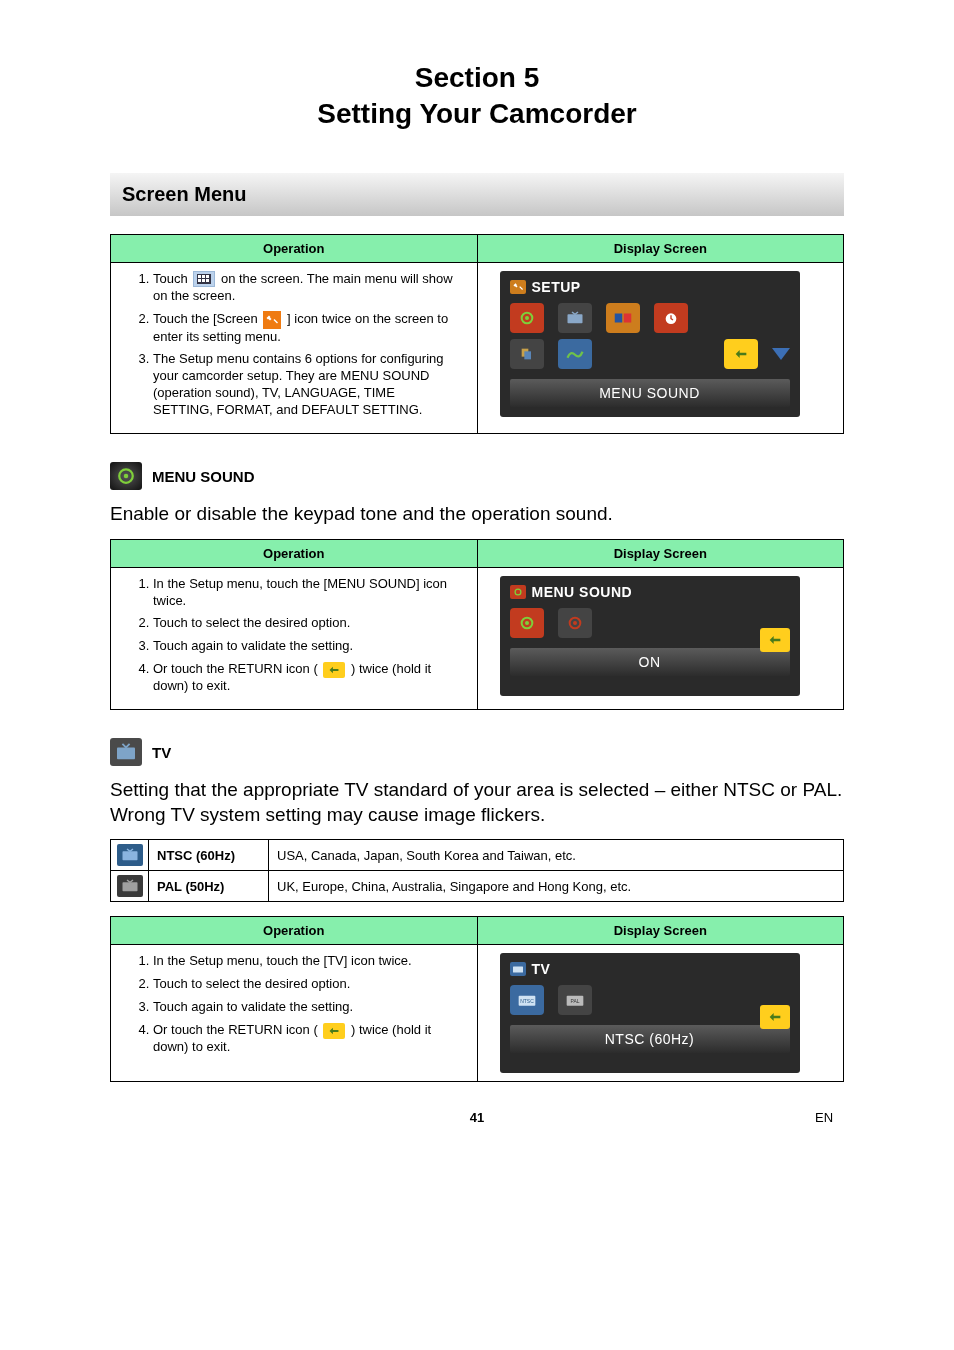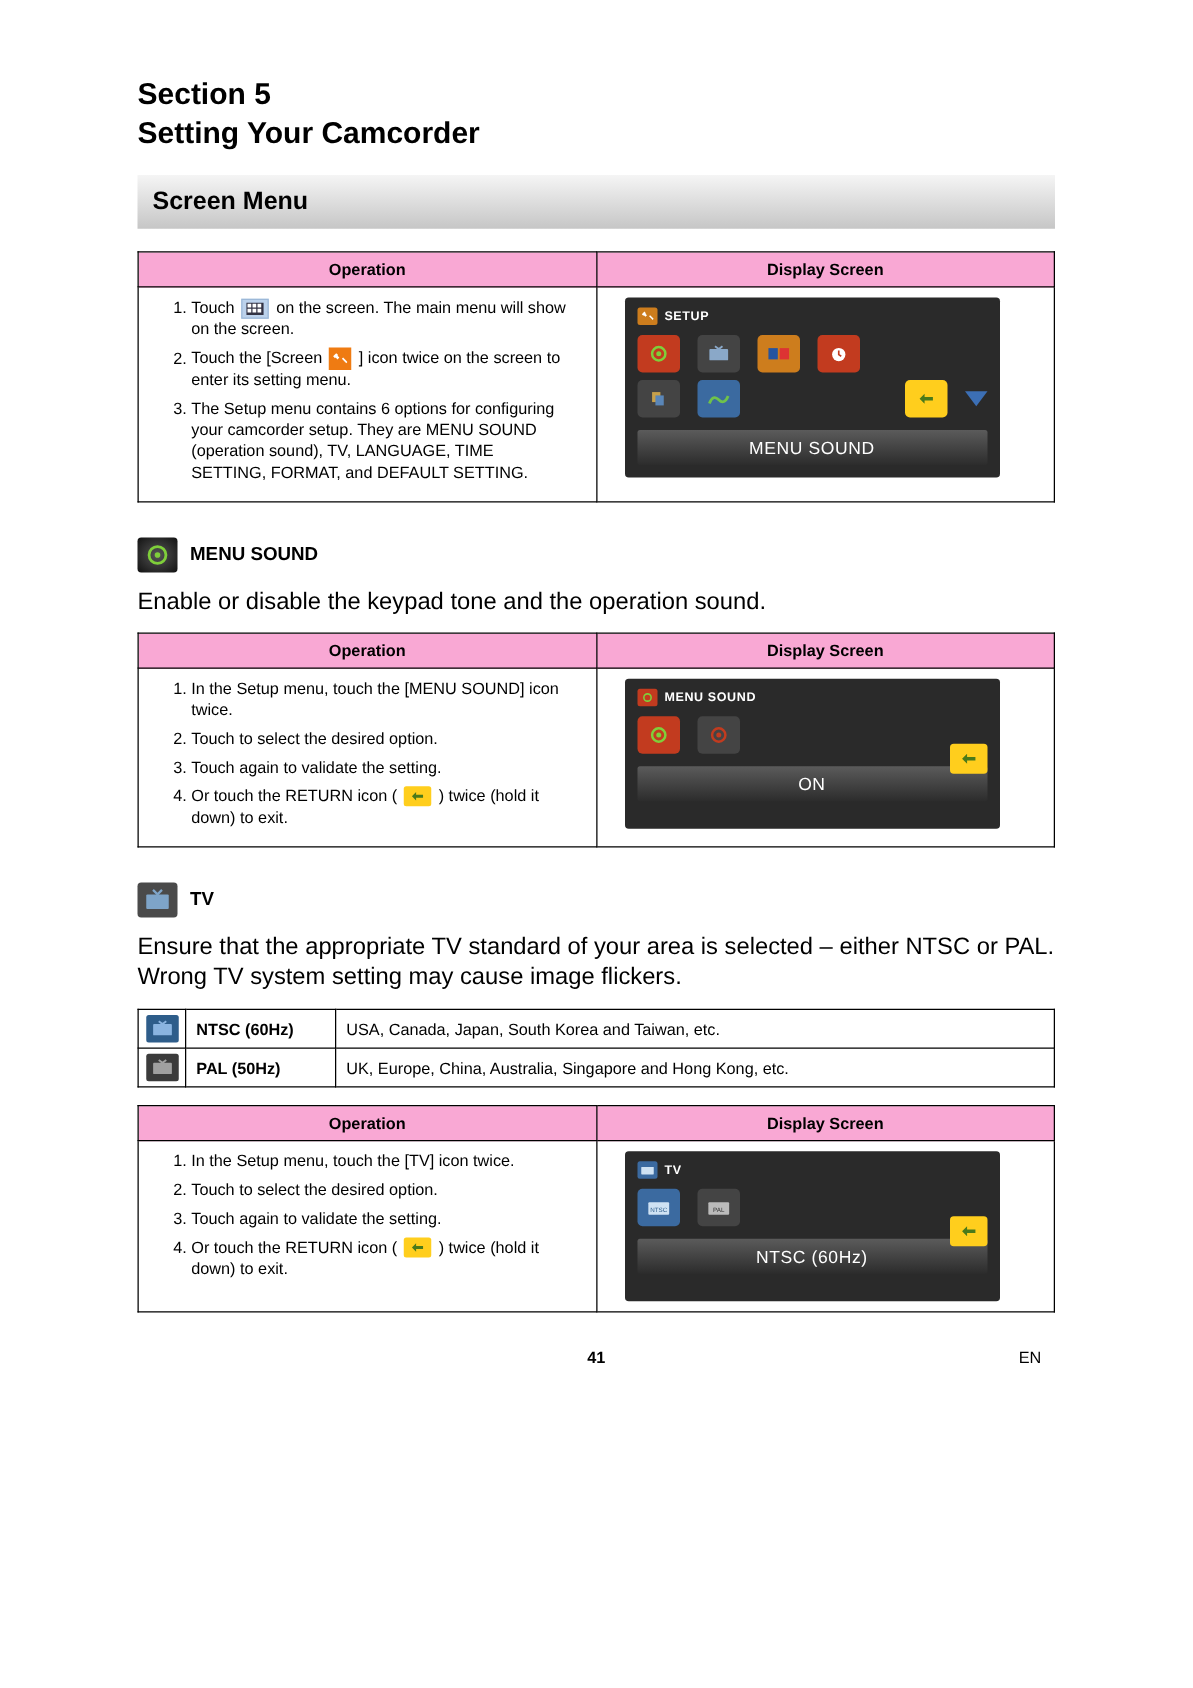--- a/index.html
+++ b/index.html
@@ -6,24 +6,24 @@
   body {
     font-family: Arial, Helvetica, sans-serif;
     background: #fff;
     width: 954px;
     margin: 0 auto;
     padding: 60px 110px 40px 110px;
     color: #000;
     font-size: 14px;
   }
   .section-title {
-    text-align: left;
-    font-size: 24px;
+    text-align: center;
+    font-size: 28px;
     font-weight: bold;
-    margin-bottom: 18px;
+    margin-bottom: 40px;
     line-height: 1.3;
   }
   .setup-menu-hdr {
     font-size: 20px;
     font-weight: bold;
     padding: 10px 12px;
     background: linear-gradient(#f5f5f5 0%, #c6c6c6 100%);
     margin-bottom: 18px;
   }
   table.grid {
@@ -31,21 +31,21 @@
     width: 100%;
     margin-bottom: 28px;
   }
   table.grid th, table.grid td {
     border: 1px solid #000;
     padding: 8px 22px;
     vertical-align: top;
     font-size: 13px;
   }
   table.grid th {
-    background: #f9a8d4;
+    background: #86efac;
     font-weight: bold;
     text-align: center;
     padding: 6px;
   }
   ol { list-style-position: outside; margin-left: 20px; }
   ol li { margin-bottom: 6px; line-height: 1.3; }
   .icon-inline {
     display: inline-block;
     vertical-align: middle;
     margin: 0 2px;
@@ -87,21 +87,21 @@
     background: #2a2a2a;
     color: #fff;
     font-size: 11px;
     border-radius:3px;
     padding: 8px 10px 10px 10px;
     position: relative;
     min-height: 120px;
   }
   .screen .scr-title {
     display:flex; align-items:center; gap:6px;
-    font-size:10px; font-weight:bold; letter-spacing:0.5px;
+    font-size:14px; font-weight:bold; letter-spacing:0.5px;
     margin-bottom:8px;
   }
   .screen .scr-title .mini-icon {
     width:16px; height:14px; border-radius:2px;
     display:inline-flex; align-items:center; justify-content:center;
   }
   .screen .icon-row { display:flex; gap:14px; align-items:center; margin:6px 0; }
   .screen .icon-box {
     width:34px; height:30px; border-radius:4px;
     display:flex; align-items:center; justify-content:center;
@@ -329,21 +329,21 @@
 
 <div class="subhdr">
   <span class="sub-icon tv">
     <svg width="22" height="18" viewBox="0 0 24 20">
         <rect x="2" y="5" width="20" height="13" rx="1" fill="#7ea4c8"></rect>
         <path d="M8 1l4 4 4-4" stroke="#7ea4c8" stroke-width="2" fill="none"></path>
       </svg>
   </span>
   <span class="sub-label">TV</span>
 </div>
-<div class="bodytext">Ensure that the appropriate TV standard of your area is selected – either NTSC or PAL. Wrong TV system setting may cause image flickers.</div>
+<div class="bodytext">Setting that the appropriate TV standard of your area is selected – either NTSC or PAL. Wrong TV system setting may cause image flickers.</div>
 
 <table class="tvstd">
   <tbody>
       <tr>
     <td class="iconcell">
       <span class="tv-ntsc-ic">
         <svg width="18" height="14" viewBox="0 0 24 18">
               <rect x="2" y="4" width="20" height="12" rx="1" fill="#8ab4e0"></rect>
               <path d="M8 1l4 3 4-3" stroke="#8ab4e0" stroke-width="2" fill="none"></path>
             </svg>

